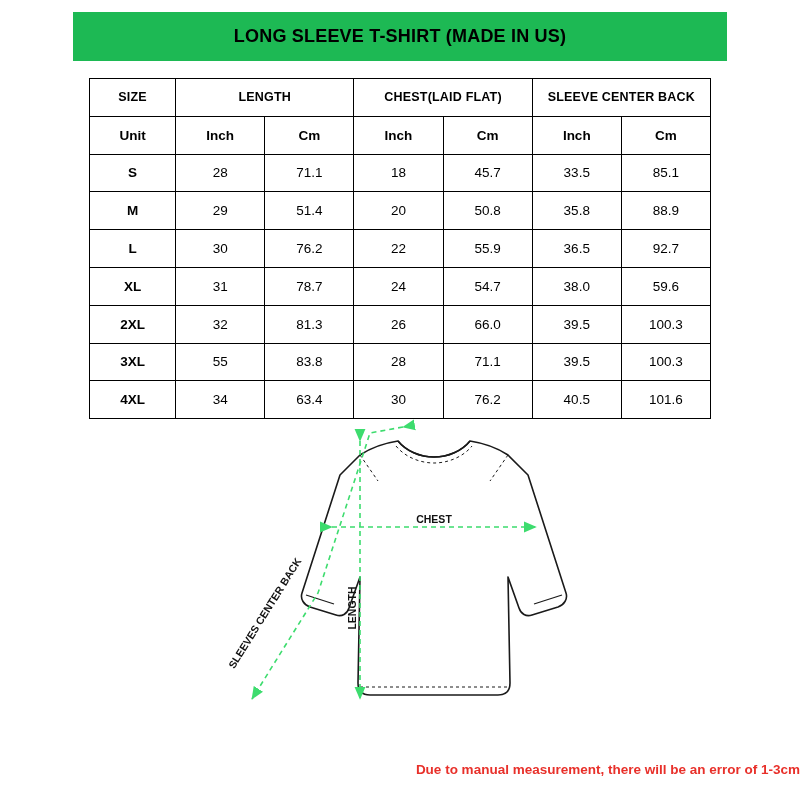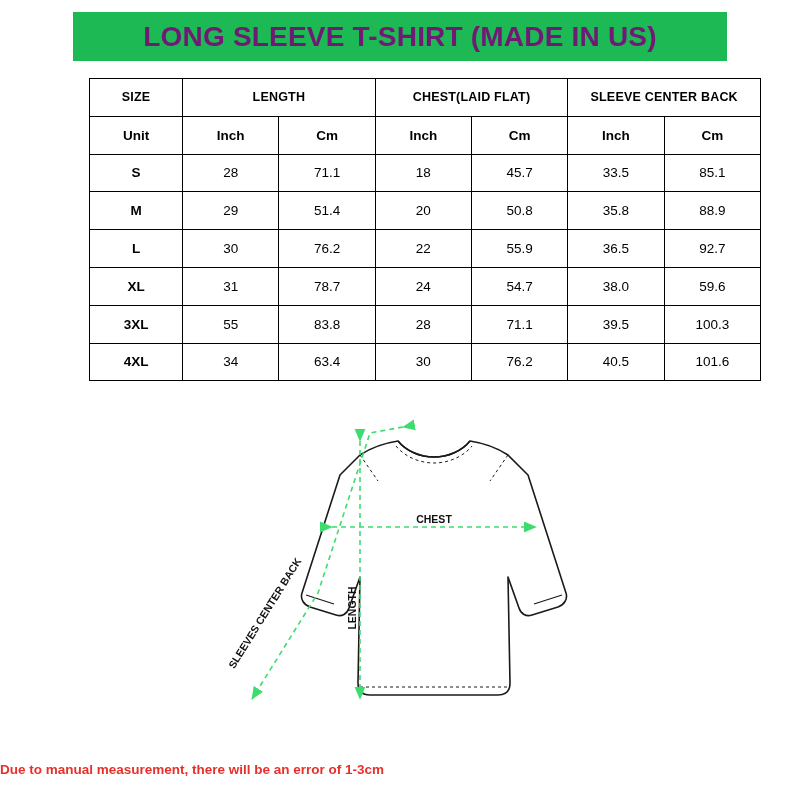--- a/index.html
+++ b/index.html
@@ -26,37 +26,37 @@
     left: 73px;
     top: 12px;
     width: 654px;
     height: 49px;
     background: #1db954;
     display: flex;
     align-items: center;
     justify-content: center;
   }
   .banner-title {
-    color: #701a75;
-    font-size: 28px;
+    color: #000000;
+    font-size: 18px;
     font-weight: bold;
     letter-spacing: 0.2px;
     text-align: center;
     white-space: nowrap;
   }
   
   .table-wrap {
     position: absolute;
     left: 89px;
     top: 78px;
     width: 622px;
   }
   table.size-table {
     border-collapse: collapse;
-    width: 672px;
+    width: 622px;
     table-layout: fixed;
     padding-left: 24px;
   }
   table.size-table td, table.size-table th {
     border: 1px solid #000000;
     text-align: center;
     vertical-align: middle;
     font-size: 13.5px;
     color: #000;
     height: 36.8px;
@@ -85,21 +85,21 @@
     width: 400px;
     height: 325px;
   }
   .illus svg { display: block; }
   
   .note {
     position: absolute;
     left: 0;
     top: 762px;
     width: 800px;
-    text-align: left;
+    text-align: right;
     font-size: 13.5px;
     font-weight: bold;
     color: #e8302a;
   }
 </style>
 </head>
 <body>
 
 <div class="page">
 
@@ -164,20 +164,29 @@
           <td>92.7</td>
         </tr>
         <tr>
           <td class="row-label">XL</td>
           <td>31</td>
           <td>78.7</td>
           <td>24</td>
           <td>54.7</td>
           <td>38.0</td>
           <td>59.6</td>
+        </tr>
+        <tr>
+          <td class="row-label">2XL</td>
+          <td>32</td>
+          <td>81.3</td>
+          <td>26</td>
+          <td>66.0</td>
+          <td>39.5</td>
+          <td>100.3</td>
         </tr>
         <tr>
           <td class="row-label">3XL</td>
           <td>55</td>
           <td>83.8</td>
           <td>28</td>
           <td>71.1</td>
           <td>39.5</td>
           <td>100.3</td>
         </tr>

